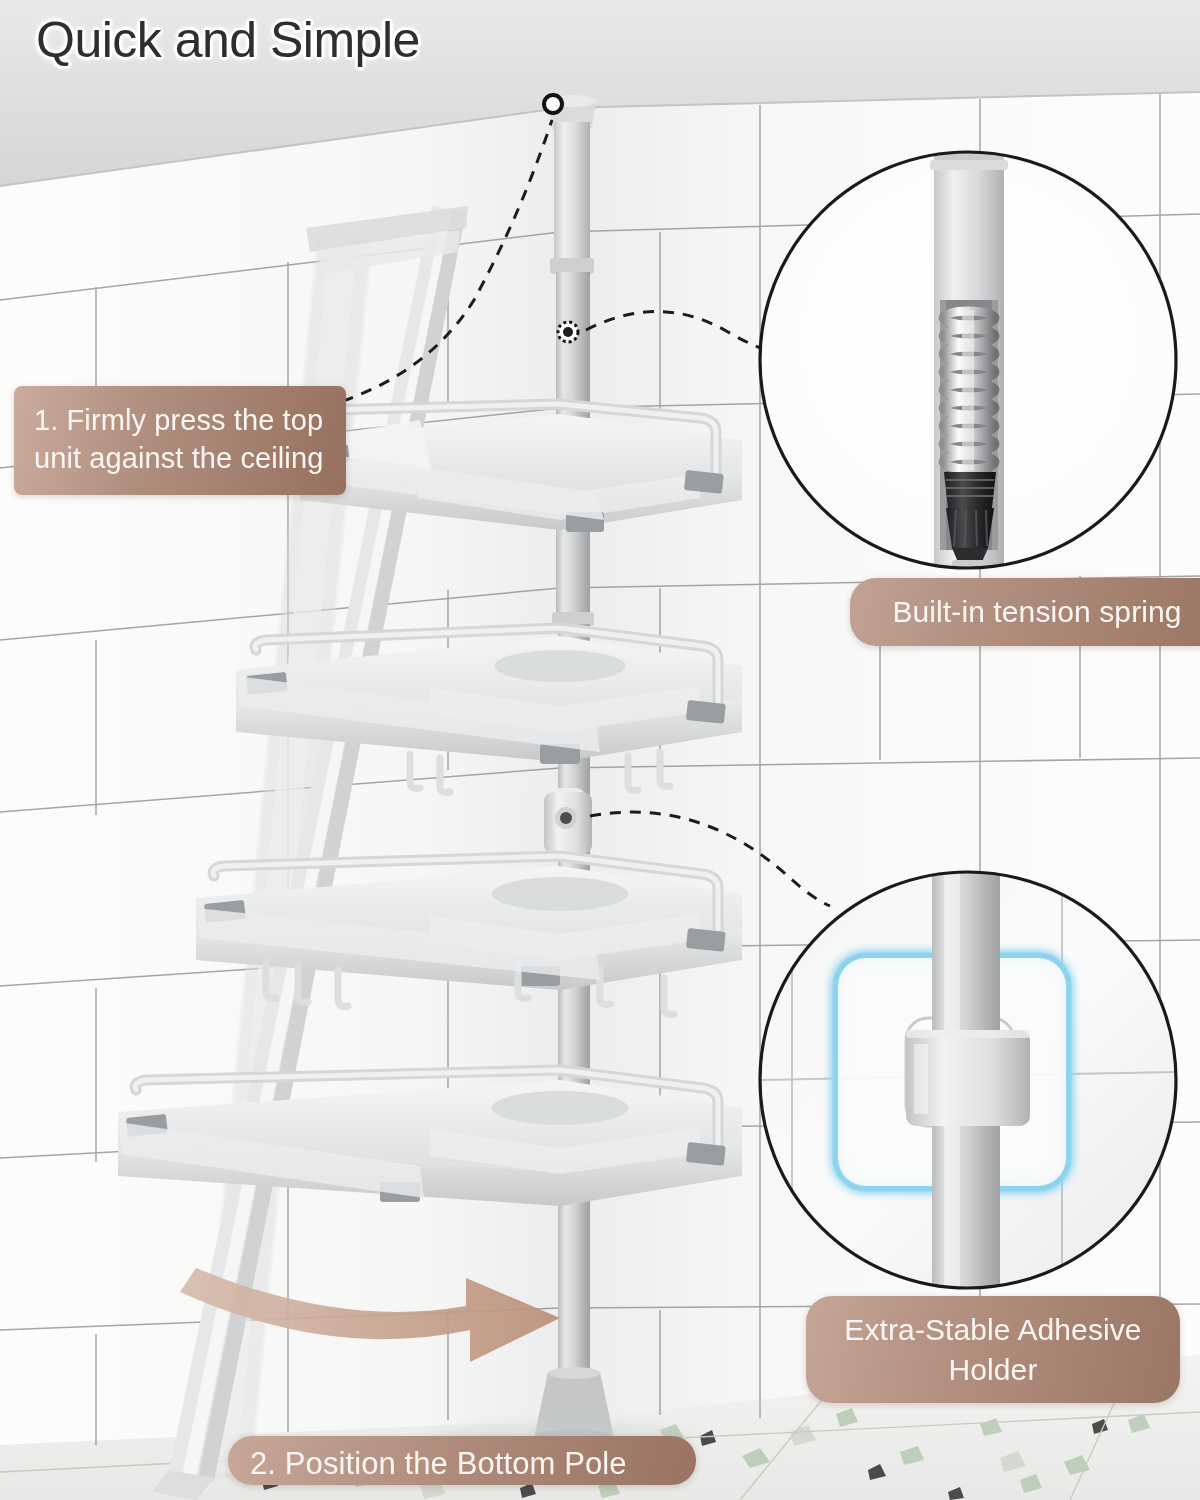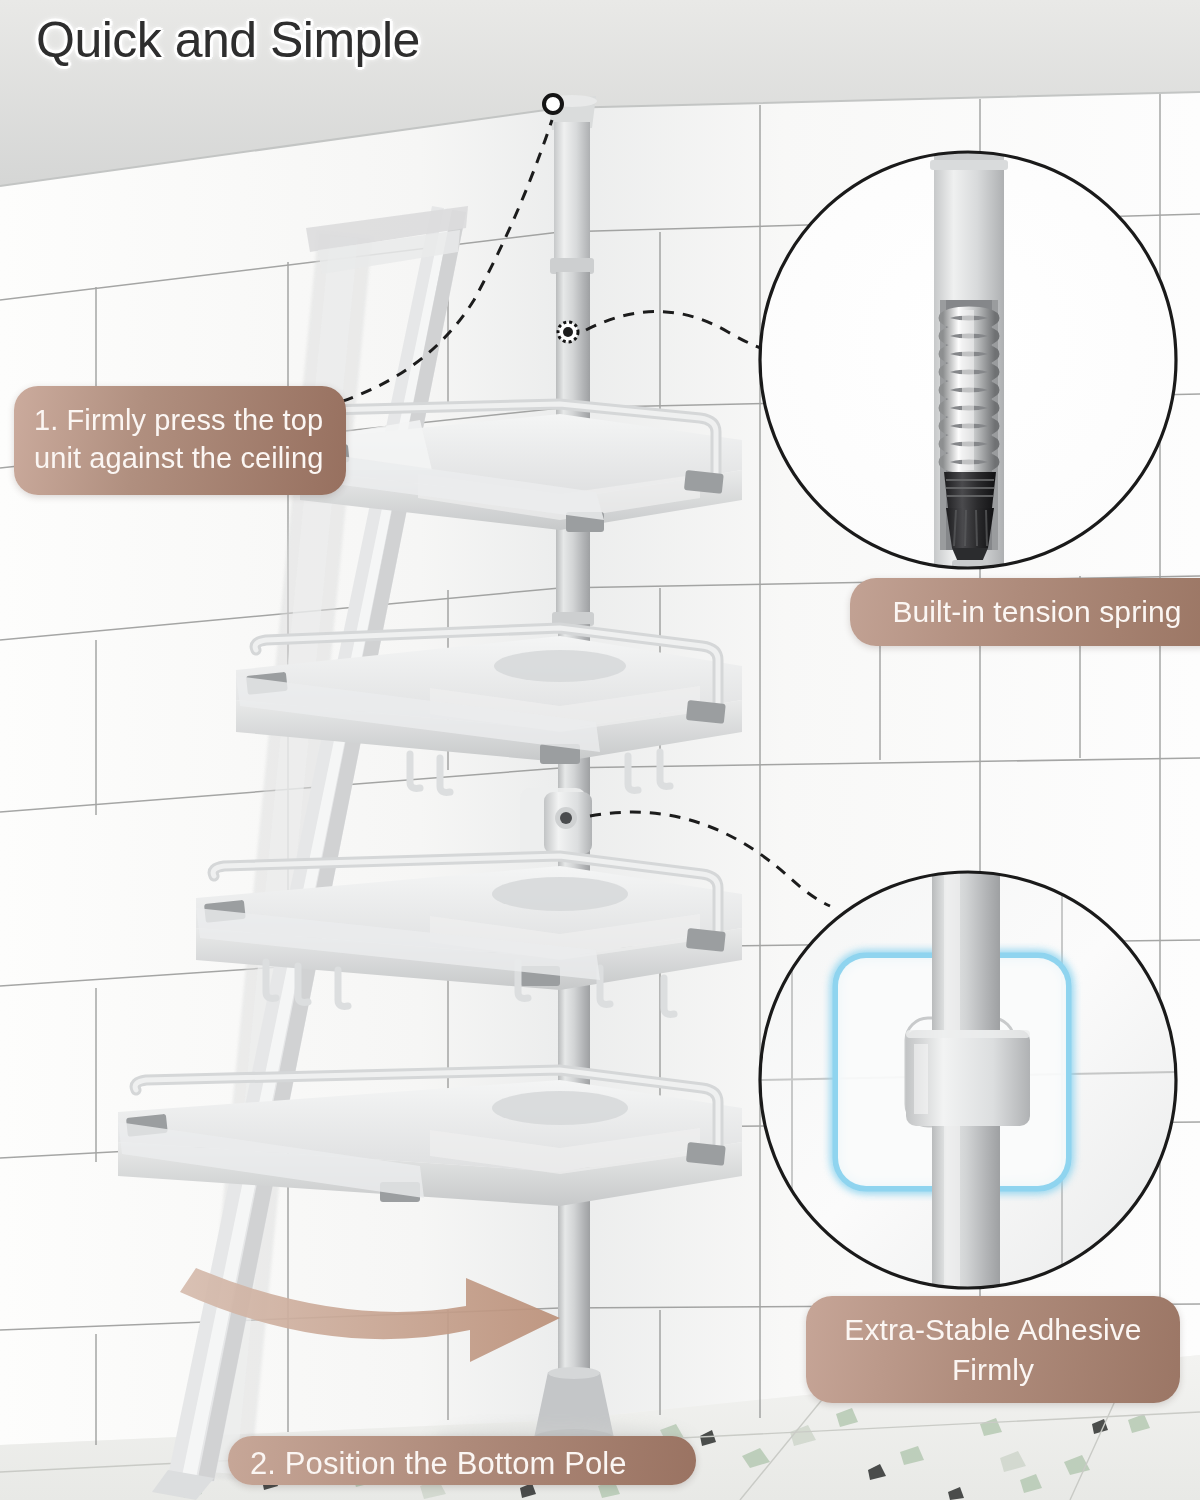--- a/index.html
+++ b/index.html
@@ -34,21 +34,21 @@
     box-shadow:0 2px 7px rgba(60,40,32,.18);
     font-weight:400;
     display:flex;align-items:center;
     letter-spacing:.1px;
   }
   .badge.b1{
     left:14px;top:386px;width:292px;
     padding:16px 20px 18px 20px;
     font-size:29px;line-height:1.3;
     background:linear-gradient(100deg,#cbab9d 0%,#b08f7f 38%,#97705f 100%);
-    border-radius:24px;
+    border-radius:8px;
   }
   .badge.b2{
     left:806px;top:578px;width:342px;
     padding:14px 16px;
     font-size:30px;line-height:1.32;text-align:center;
     justify-content:center;
     background:linear-gradient(100deg,#c2a294 0%,#ae8b7b 45%,#9a7563 100%);
     border-radius:26px;
     margin-left:44px;
   }
@@ -471,20 +471,20 @@
 
   <div class="badge b1">
     <span>1. Firmly press the top unit against the ceiling</span>
   </div>
 
   <div class="badge b2">
     <span>Built-in tension spring</span>
   </div>
 
   <div class="badge b3">
-    <span>Extra-Stable Adhesive Firmly</span>
+    <span>Extra-Stable Adhesive Holder</span>
   </div>
 
   <div class="badge b4">
     <span>2. Position the Bottom Pole</span>
   </div>
 
 </div>
 
 </body></html>

